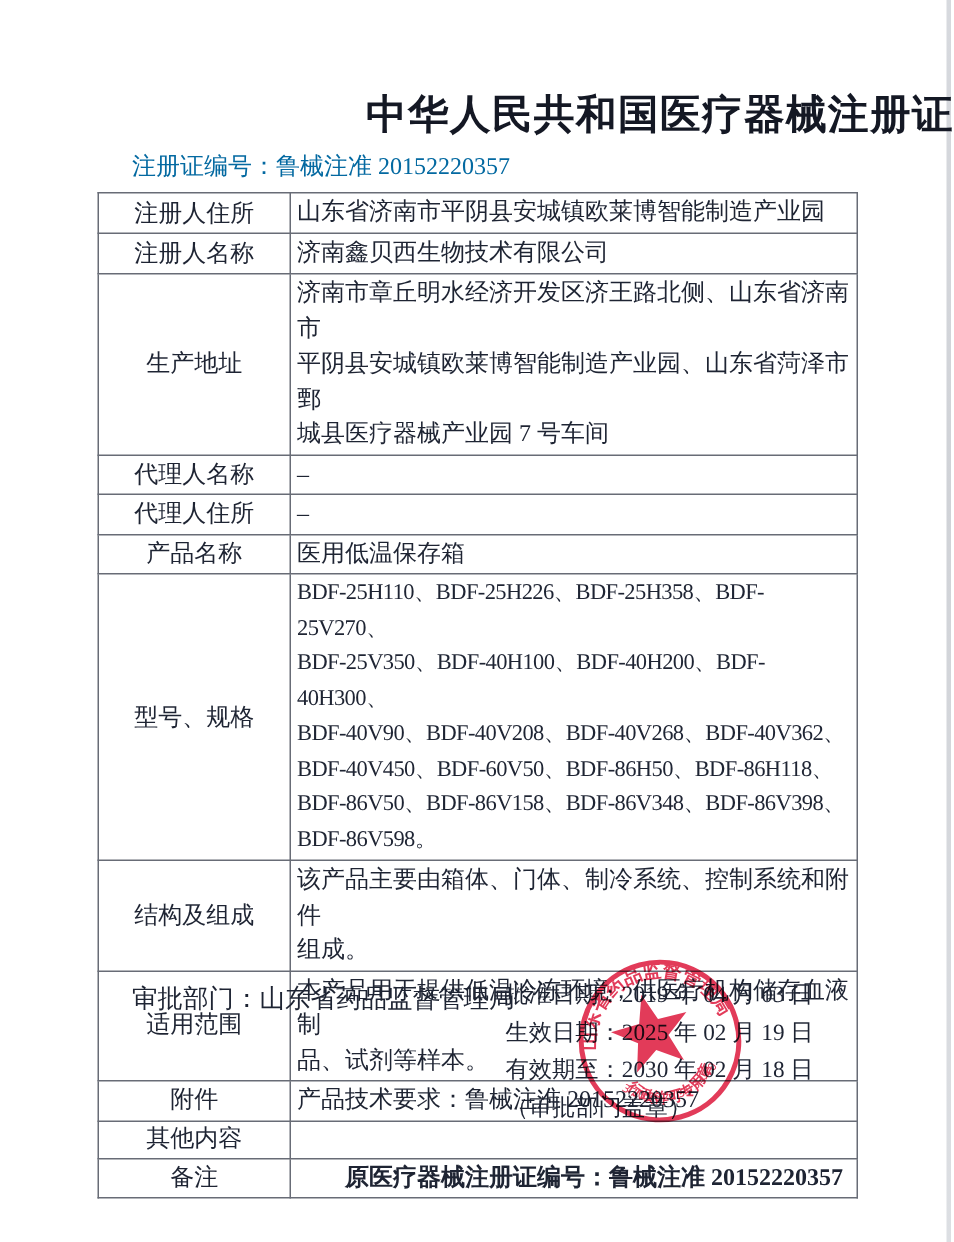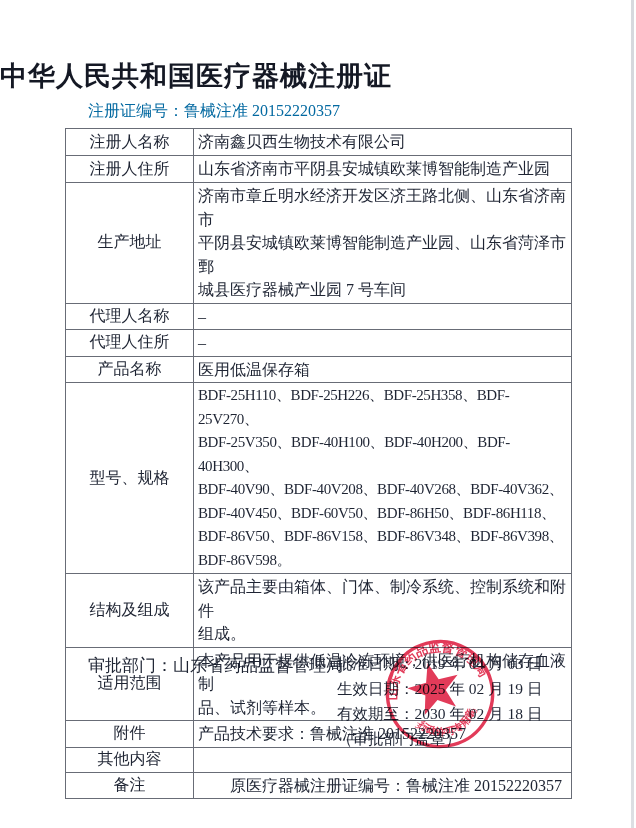--- a/index.html
+++ b/index.html
@@ -13,21 +13,21 @@
     font-family:"Liberation Serif","DejaVu Serif",serif;
     color:#1e2433;
   }
   .page-edge{
     position:absolute;right:2px;top:0;width:3px;height:828px;
     background:linear-gradient(to bottom,#cdd0d6,#c4c7cd 40%,#d4d7dc);
     opacity:.8;
   }
   .doc-title{
     position:absolute;left:0;top:58px;width:100%;
-    text-align:left;
+    text-align:right;
     font-size:27px;font-weight:bold;letter-spacing:1px;
     color:#141824;
   }
   .reg-line{
     position:absolute;left:88px;top:101px;
     font-size:16px;color:#0369a1;
   }
   table.cert{
     position:absolute;left:65px;top:128px;
     width:507px;
@@ -48,21 +48,21 @@
   td.val{
     padding-left:10px;
     white-space:pre-line;
     line-height:23.5px;
   }
   td.val.models{
     font-size:15px;
     letter-spacing:-0.4px;
     line-height:23.5px;
   }
-  td.val.indent{padding-left:36px;}
+  td.val.indent{padding-left:36px;font-weight:bold;}
   tr.h27{height:27px;} tr.h26{height:16px;} tr.h25{height:25px;}
   tr.h21{height:21px;} tr.h73{height:73px;} tr.h141{height:141px;}
   tr.h53{height:53px;} tr.h50{height:50px;}
   .footer-left{
     position:absolute;left:88px;top:654px;
     font-size:17px;
   }
   .footer-right{
     position:absolute;left:337px;top:651px;
     font-size:15.5px;line-height:25px;
@@ -81,26 +81,26 @@
 
 <div class="page">
   <div class="page-edge"></div>
 
   <div class="doc-title">中华人民共和国医疗器械注册证</div>
   <div class="reg-line">注册证编号：鲁械注准 20152220357</div>
 
   <table class="cert">
     <tbody>
       <tr class="h27">
+        <td class="lbl">注册人住所</td>
+        <td class="val">山东省济南市平阴县安城镇欧莱博智能制造产业园</td>
+      </tr>
+      <tr class="h27">
         <td class="lbl">注册人名称</td>
         <td class="val">济南鑫贝西生物技术有限公司</td>
-      </tr>
-      <tr class="h27">
-        <td class="lbl">注册人住所</td>
-        <td class="val">山东省济南市平阴县安城镇欧莱博智能制造产业园</td>
       </tr>
       <tr class="h73">
         <td class="lbl">生产地址</td>
         <td class="val">济南市章丘明水经济开发区济王路北侧、山东省济南市
 平阴县安城镇欧莱博智能制造产业园、山东省菏泽市鄄
 城县医疗器械产业园 7 号车间</td>
       </tr>
       <tr class="h26">
         <td class="lbl">代理人名称</td>
         <td class="val">–</td>

